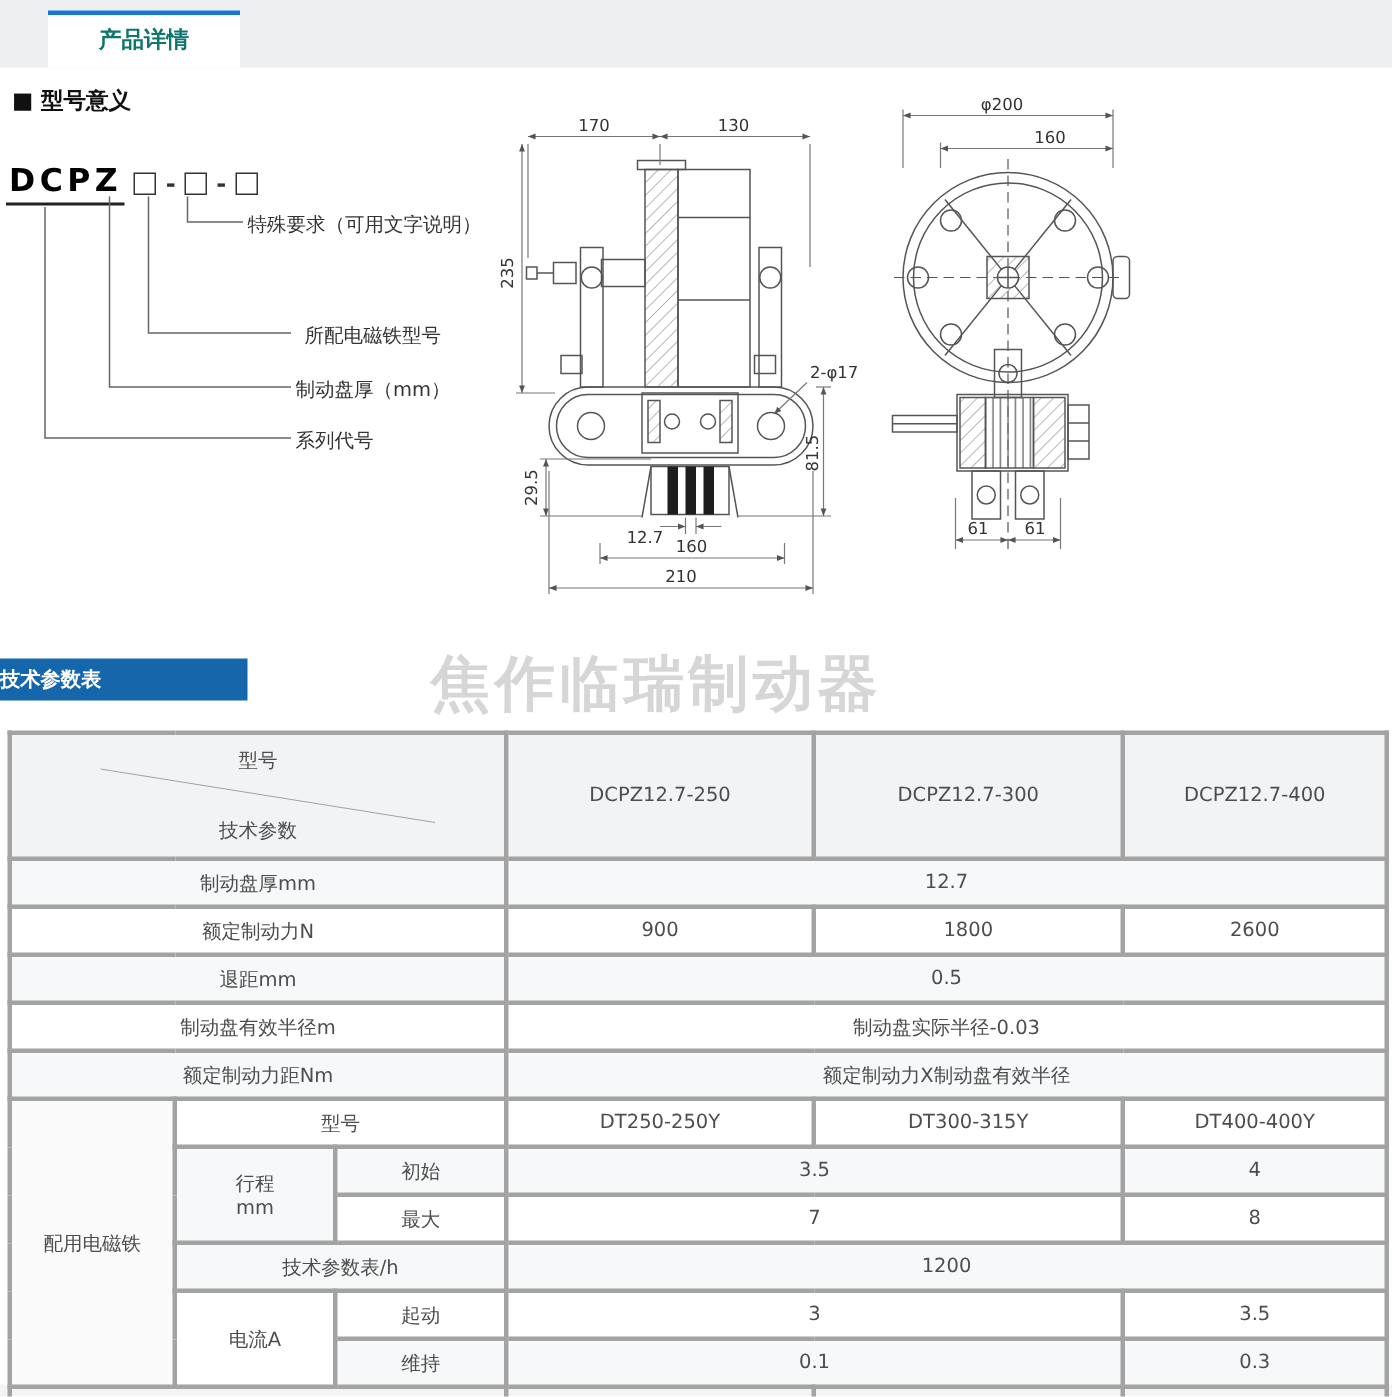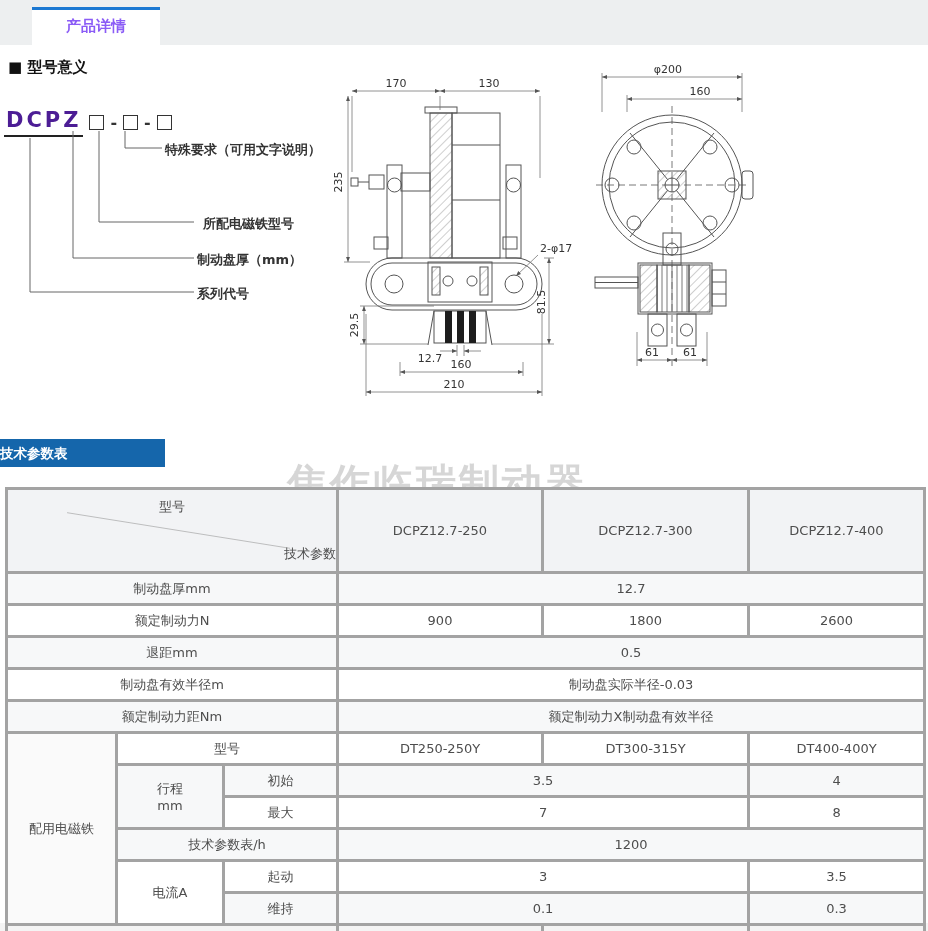--- a/index.html
+++ b/index.html
@@ -3,54 +3,54 @@
 <meta charset="utf-8">
 <style>
   html,body{margin:0;padding:0;}
   body{width:928px;height:931px;position:relative;background:#fff;
        font-family:"DejaVu Sans","Liberation Sans",sans-serif;color:#333;overflow:hidden;}
 
   
   .tabbar{position:absolute;left:0;top:0;width:928px;height:45px;background:#edeff0;}
   .tab{position:absolute;left:32px;top:7px;width:128px;height:38px;background:#fff;
        border-top:3px solid #1b78d2;box-sizing:border-box;text-align:center;
-       font-size:15px;font-weight:bold;color:#8b5cf6;line-height:33px;cursor:pointer;}
+       font-size:15px;font-weight:bold;color:#0f766e;line-height:33px;cursor:pointer;}
 
   
   .sec-heading{position:absolute;left:8px;top:58px;font-size:15px;font-weight:bold;color:#111;text-align:right;}
   .code-row{position:absolute;left:4px;top:108px;display:flex;align-items:center;gap:6px;}
-  .code{font-size:21px;font-weight:bold;letter-spacing:3px;color:#4c1d95;
+  .code{font-size:21px;font-weight:bold;letter-spacing:3px;color:#000000;
         border-bottom:2px solid #222;padding:0 2px 3px 2px;}
   .cbox{width:13px;height:13px;border:1.5px solid #333;display:inline-block;}
   .cdash{font-weight:bold;color:#333;}
-  .mlabel{position:absolute;font-size:13px;color:#333;white-space:nowrap;font-weight:bold;}
+  .mlabel{position:absolute;font-size:13px;color:#333;white-space:nowrap;}
   #ml1{left:165px;top:141px;} #ml2{left:203px;top:215px;}
   #ml3{left:197px;top:251px;} #ml4{left:197px;top:285px;}
 
   
   .draw{position:absolute;left:0;top:55px;}
   .draw text{font-size:11px;fill:#333;}
 
   
   .banner{position:absolute;left:0;top:439px;width:165px;height:28px;background:#1566ab;
           color:#fff;font-size:13.5px;font-weight:bold;text-align:left;line-height:28px;z-index:3;}
   .watermark{position:absolute;left:287px;top:428px;font-size:40px;font-weight:bold;
-             color:#c9c9c9;opacity:.75;letter-spacing:3px;z-index:1;white-space:nowrap;margin-top:28px;}
+             color:#c9c9c9;opacity:.75;letter-spacing:3px;z-index:1;white-space:nowrap;}
 
   
   table.params{position:absolute;left:5px;top:487px;width:918px;border-collapse:collapse;
                table-layout:fixed;font-size:13px;color:#4d4d4d;z-index:2;}
   table.params td{border:3px solid #a3a3a3;text-align:center;vertical-align:middle;
                   height:29px;padding:0 2px;overflow:hidden;}
   tr.hdr{background:#f2f3f5;}
   tr.alt{background:#f7f8f9;}
   td.group{background:#fafafa;}
   td.corner{position:relative;height:84px;}
   .c-top{position:absolute;top:8px;left:0;width:100%;text-align:center;}
-  .c-bot{position:absolute;bottom:8px;left:0;width:100%;text-align:right;}
+  .c-bot{position:absolute;bottom:8px;left:0;width:100%;text-align:center;}
   .diag{position:absolute;left:0;top:0;width:100%;height:100%;}
 
   .footer-strip{position:absolute;left:0;bottom:0;width:928px;height:8px;background:#f4f4f4;}
 </style>
 </head>
 <body>
 
 <div class="tabbar">
   <div class="tab">
     <span>产品详情</span>

